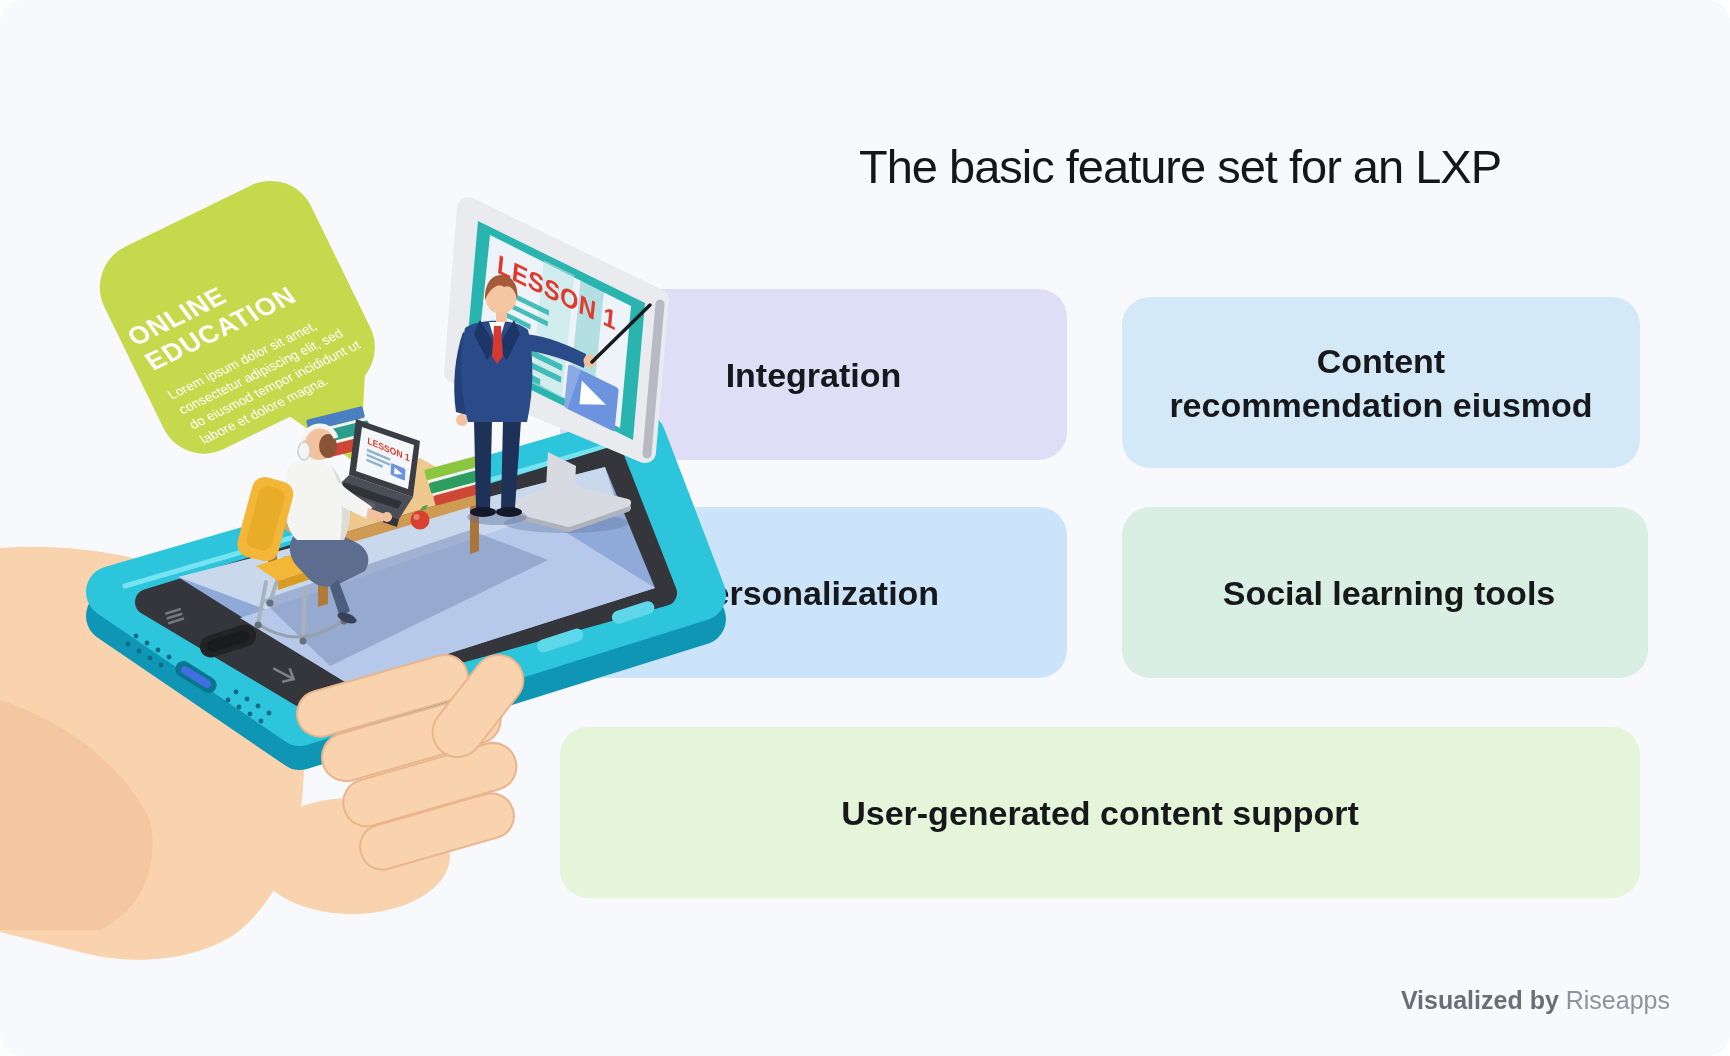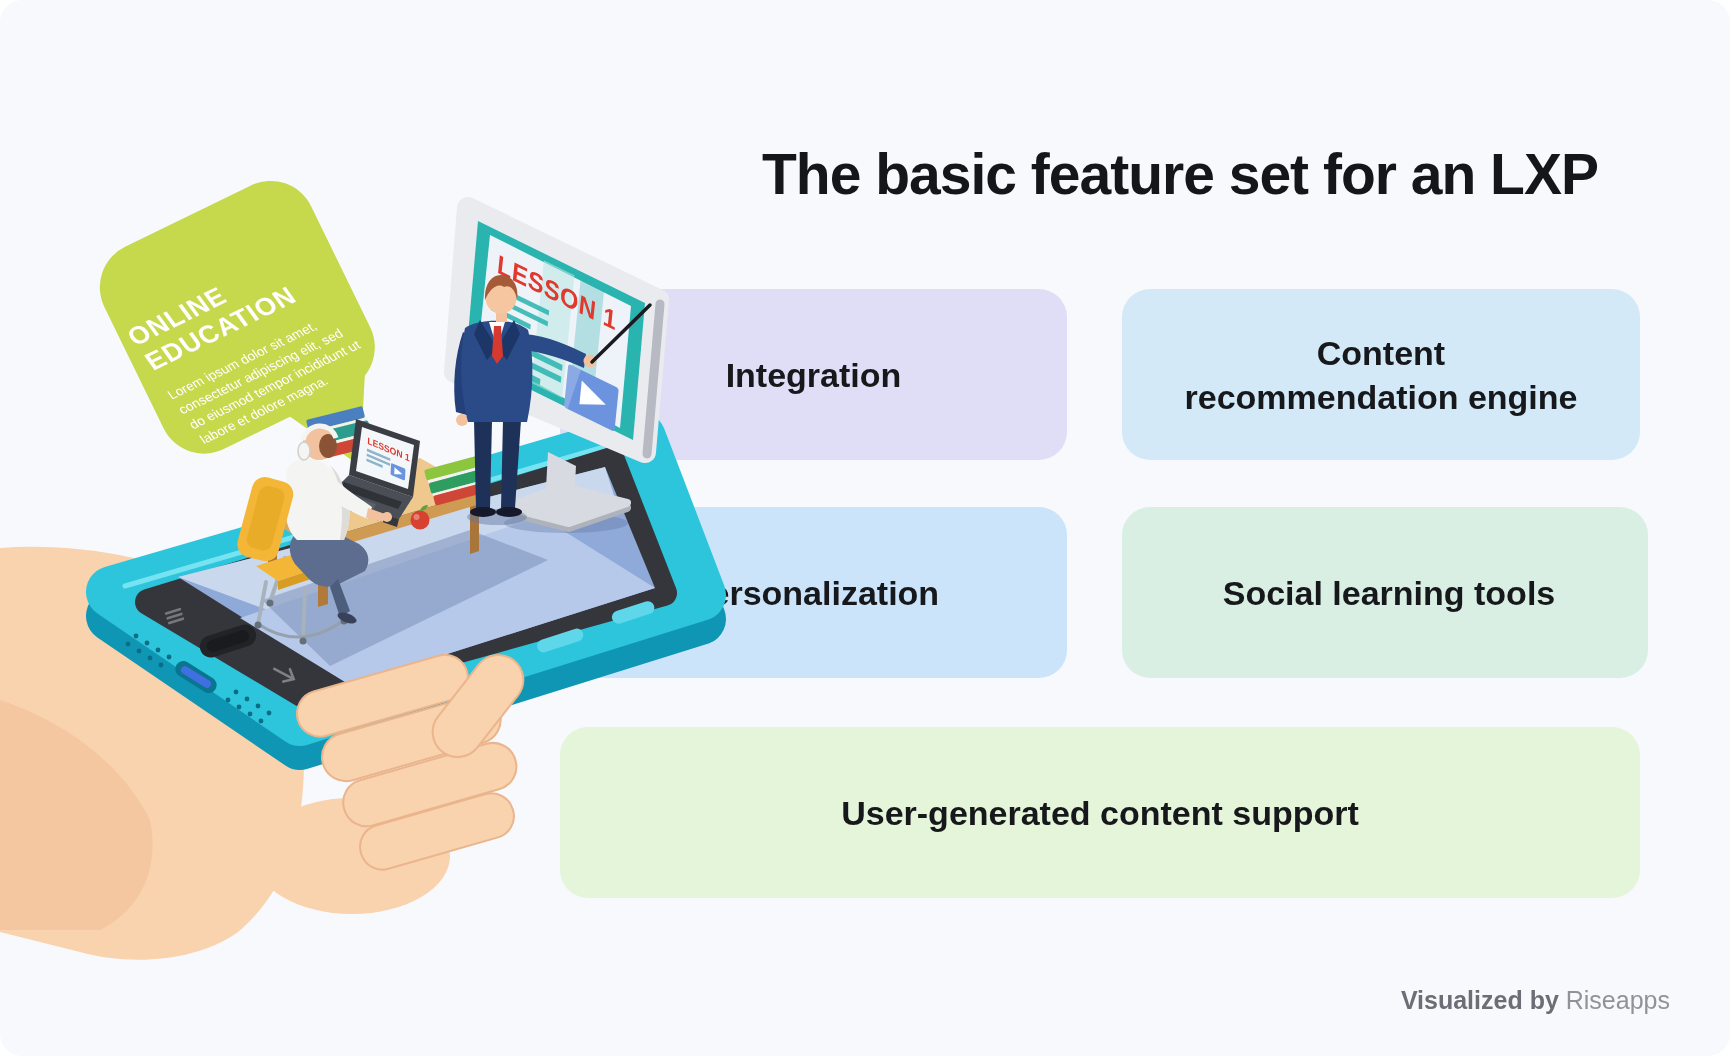--- a/index.html
+++ b/index.html
@@ -1,18 +1,18 @@
 <!DOCTYPE html>
 <html><head>
 <meta charset="utf-8">
 <style>
   html,body{margin:0;padding:0;background:#ffffff;font-family:"Liberation Sans",sans-serif;}
   #canvas{position:relative;width:1730px;height:1056px;background:#f7f9fc;border-radius:22px;overflow:hidden;}
   #page-title{position:absolute;left:660px;top:96px;width:1040px;text-align:center;
-    font-size:57px;font-weight:700;letter-spacing:-1px;color:#141619;line-height:80px;}
+    font-size:47px;font-weight:400;letter-spacing:-1px;color:#141619;line-height:80px;}
   .card{position:absolute;height:171px;border-radius:28px;display:flex;flex-direction:column;
     align-items:center;justify-content:center;color:#17181b;font-size:34px;font-weight:700;line-height:44px;text-align:center;}
   .card.c1{left:560px;top:289px;width:507px;}
   .card.c2{left:1122px;top:289px;width:518px;}
   .card.c3{left:560px;top:507px;width:507px;}
   .card.c4{left:1122px;top:507px;width:518px;padding-left:8px;}
   .card.c5{left:560px;top:727px;width:1080px;}
   #footer{position:absolute;right:60px;top:986px;font-size:25px;color:#8f9399;}
   #footer .vb{font-weight:700;color:#6b6e74;margin-left:18px;}
   #illu{position:absolute;left:0;top:0;}
@@ -22,23 +22,23 @@
 <body>
 
 <div id="canvas">
 
   <h1 id="page-title">The basic feature set for an LXP</h1>
 
   <div class="card c1" style="background: rgb(224, 222, 247); text-align: center;">
     <div>Integration</div>
     <div></div>
   </div>
-  <div class="card c2" style="background: rgb(211, 233, 247);">
+  <div class="card c2" style="background: rgb(211, 233, 247); margin-top: 8px;">
     <div>Content</div>
-    <div>recommendation engine</div>
+    <div>recommendation eiusmod</div>
   </div>
   <div class="card c3" style="background: rgb(203, 228, 249);">
     <div>Personalization</div>
     <div></div>
   </div>
   <div class="card c4" style="background: rgb(217, 239, 228);">
     <div>Social learning tools</div>
     <div></div>
   </div>
   <div class="card c5" style="background: rgb(228, 245, 218); align-items: center;">

